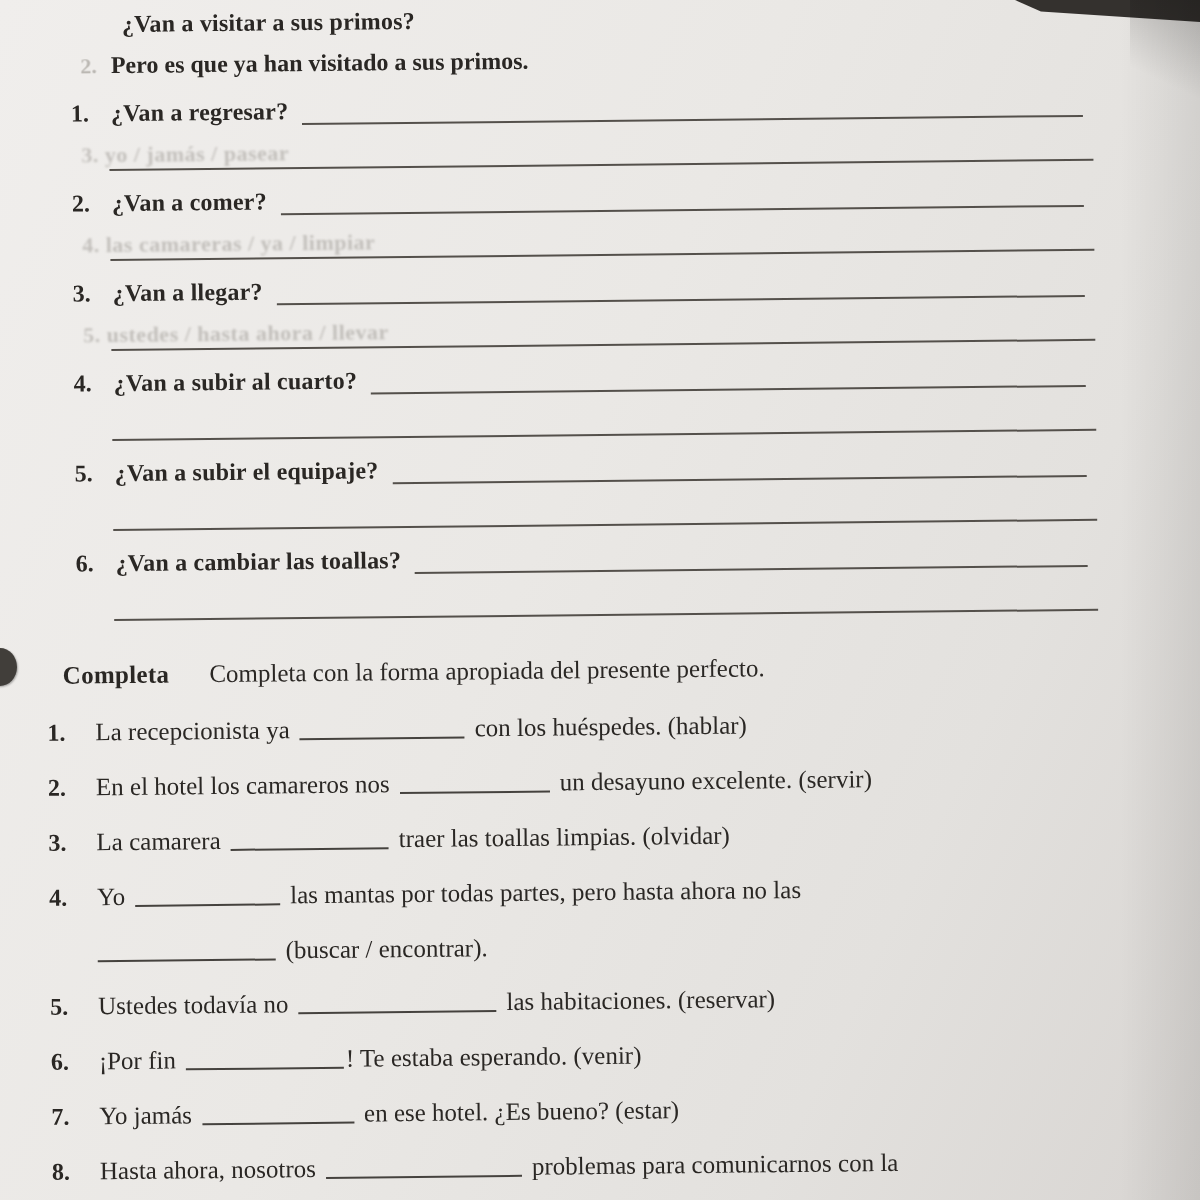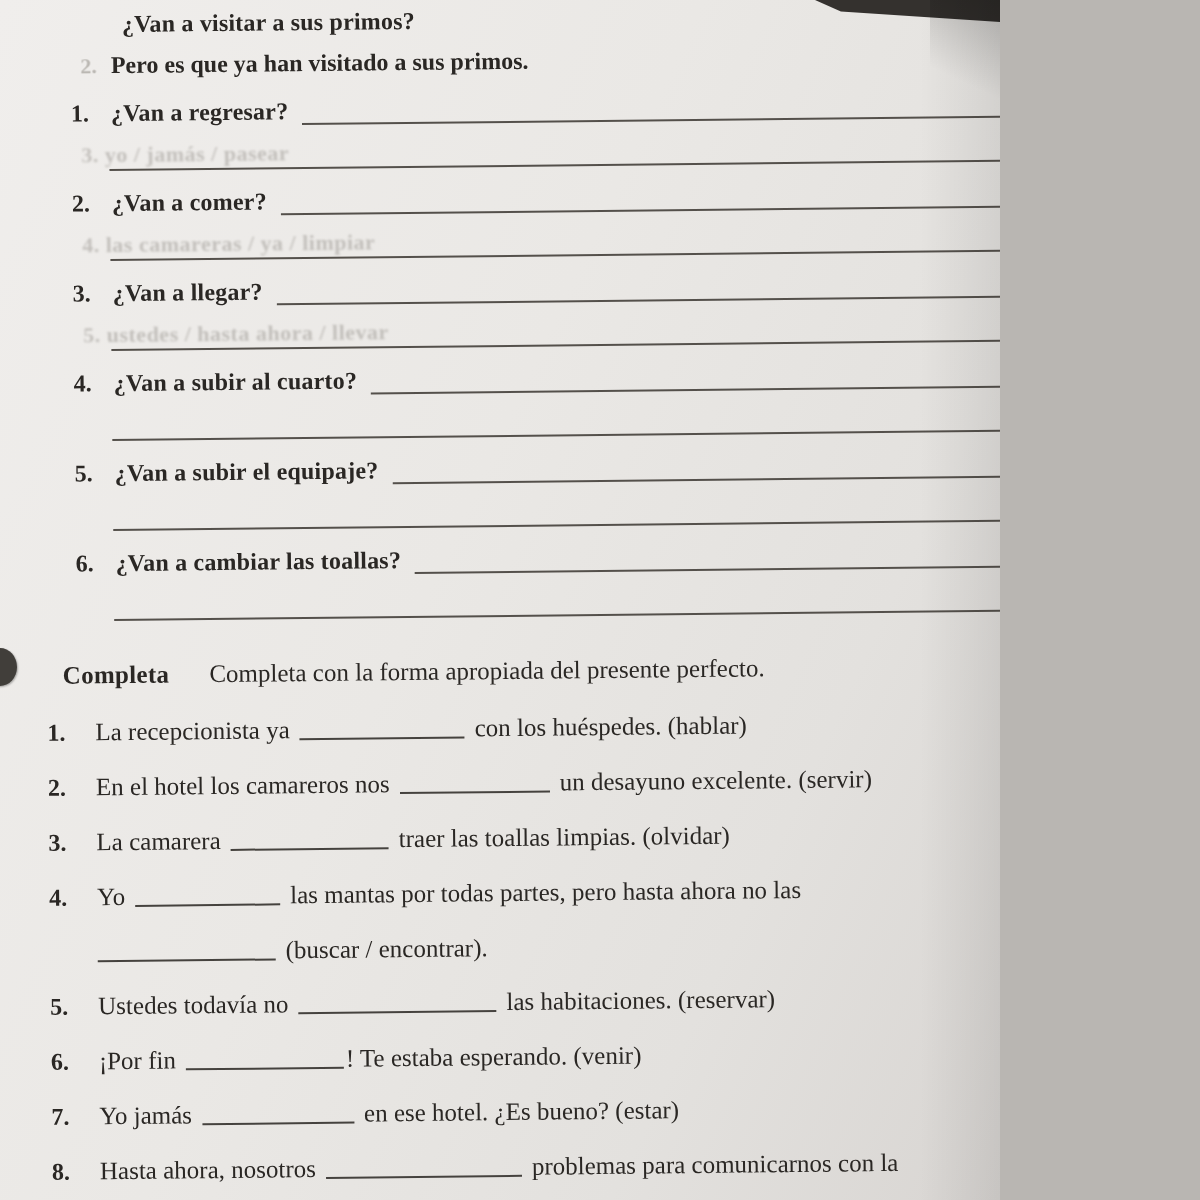--- a/index.html
+++ b/index.html
@@ -2,21 +2,21 @@
 <html><head>
 <meta charset="utf-8">
 <style>
   html,body{margin:0;padding:0;}
   body{
     width:1200px;height:1200px;overflow:hidden;
     background:#b9b6b2;
     font-family:"Liberation Serif", serif;
   }
   .photo{
-    position:relative;width:1000px;height:1200px;overflow:hidden;
+    position:relative;width:1200px;height:1200px;overflow:hidden;
     background:linear-gradient(115deg,#f0eeec 0%,#eae8e5 45%,#e3e1de 75%,#d8d5d2 100%);
     color:#2a2724;
   }
   .corner-dark{
     position:absolute;top:0;right:0;width:185px;height:22px;
     background:#34312e;
     clip-path:polygon(0 0,100% 0,100% 100%,14% 52%);
   }
   .corner-shade{
     position:absolute;top:0;right:0;width:70px;height:110px;

